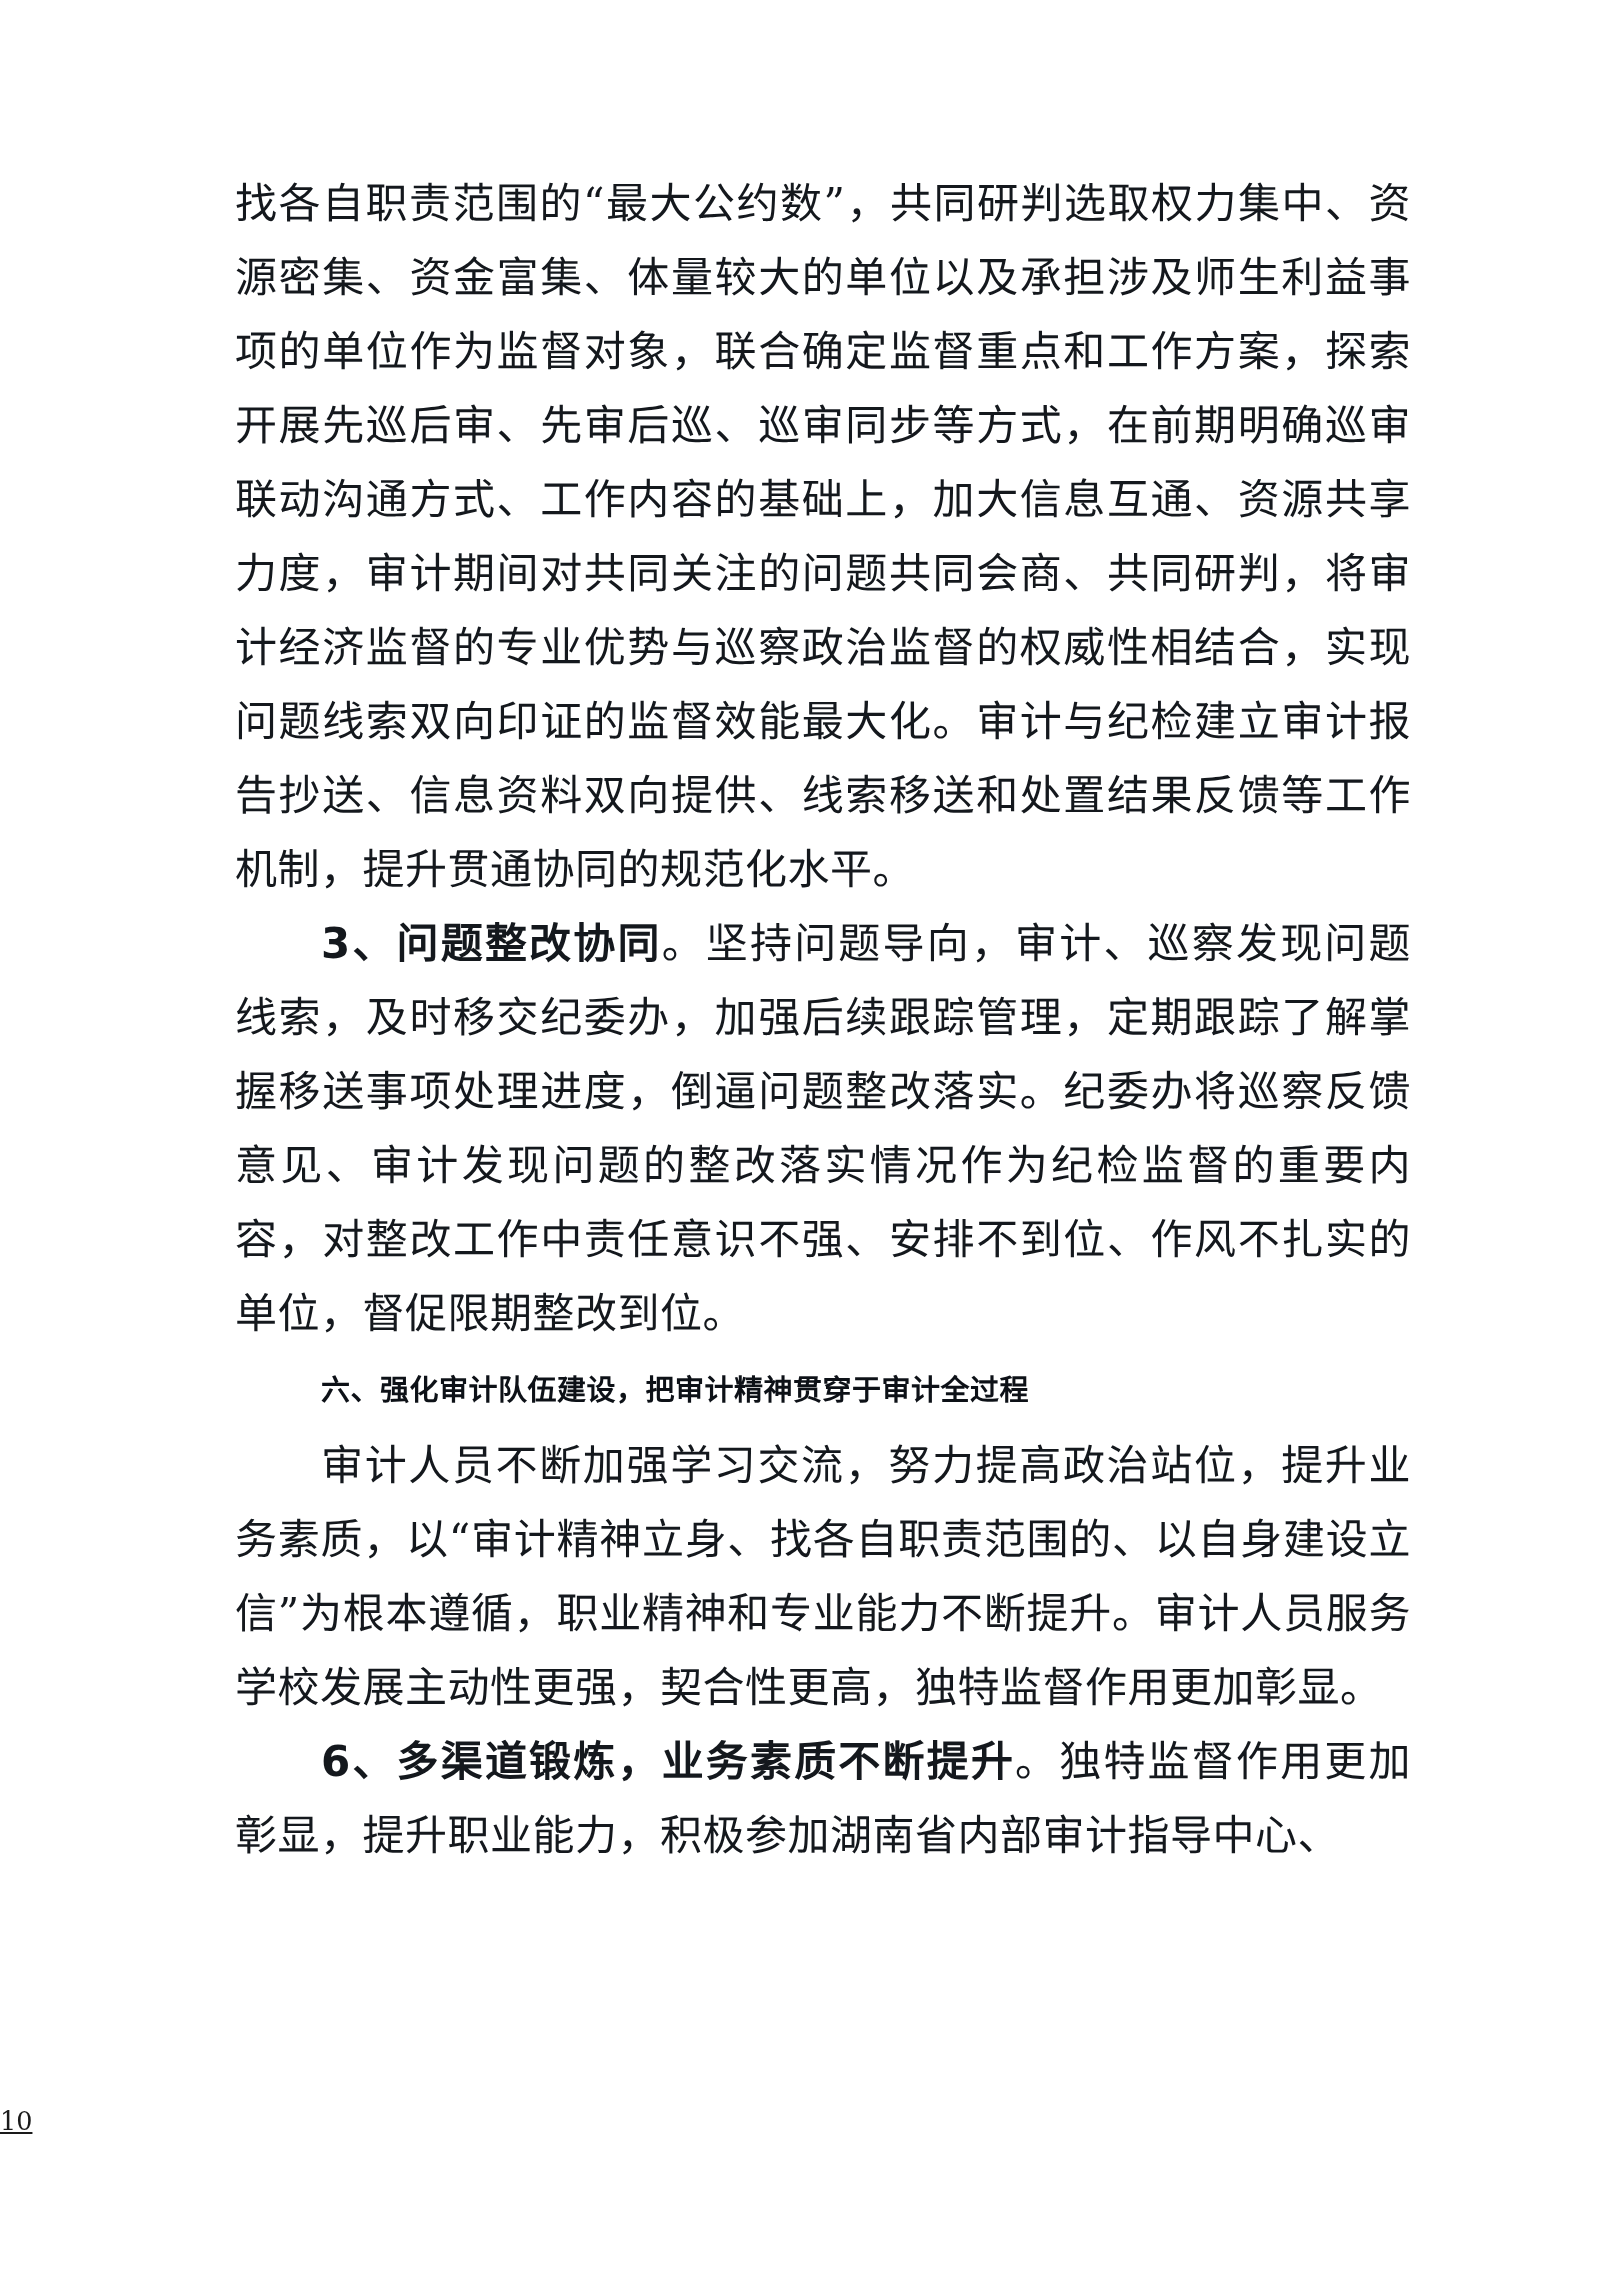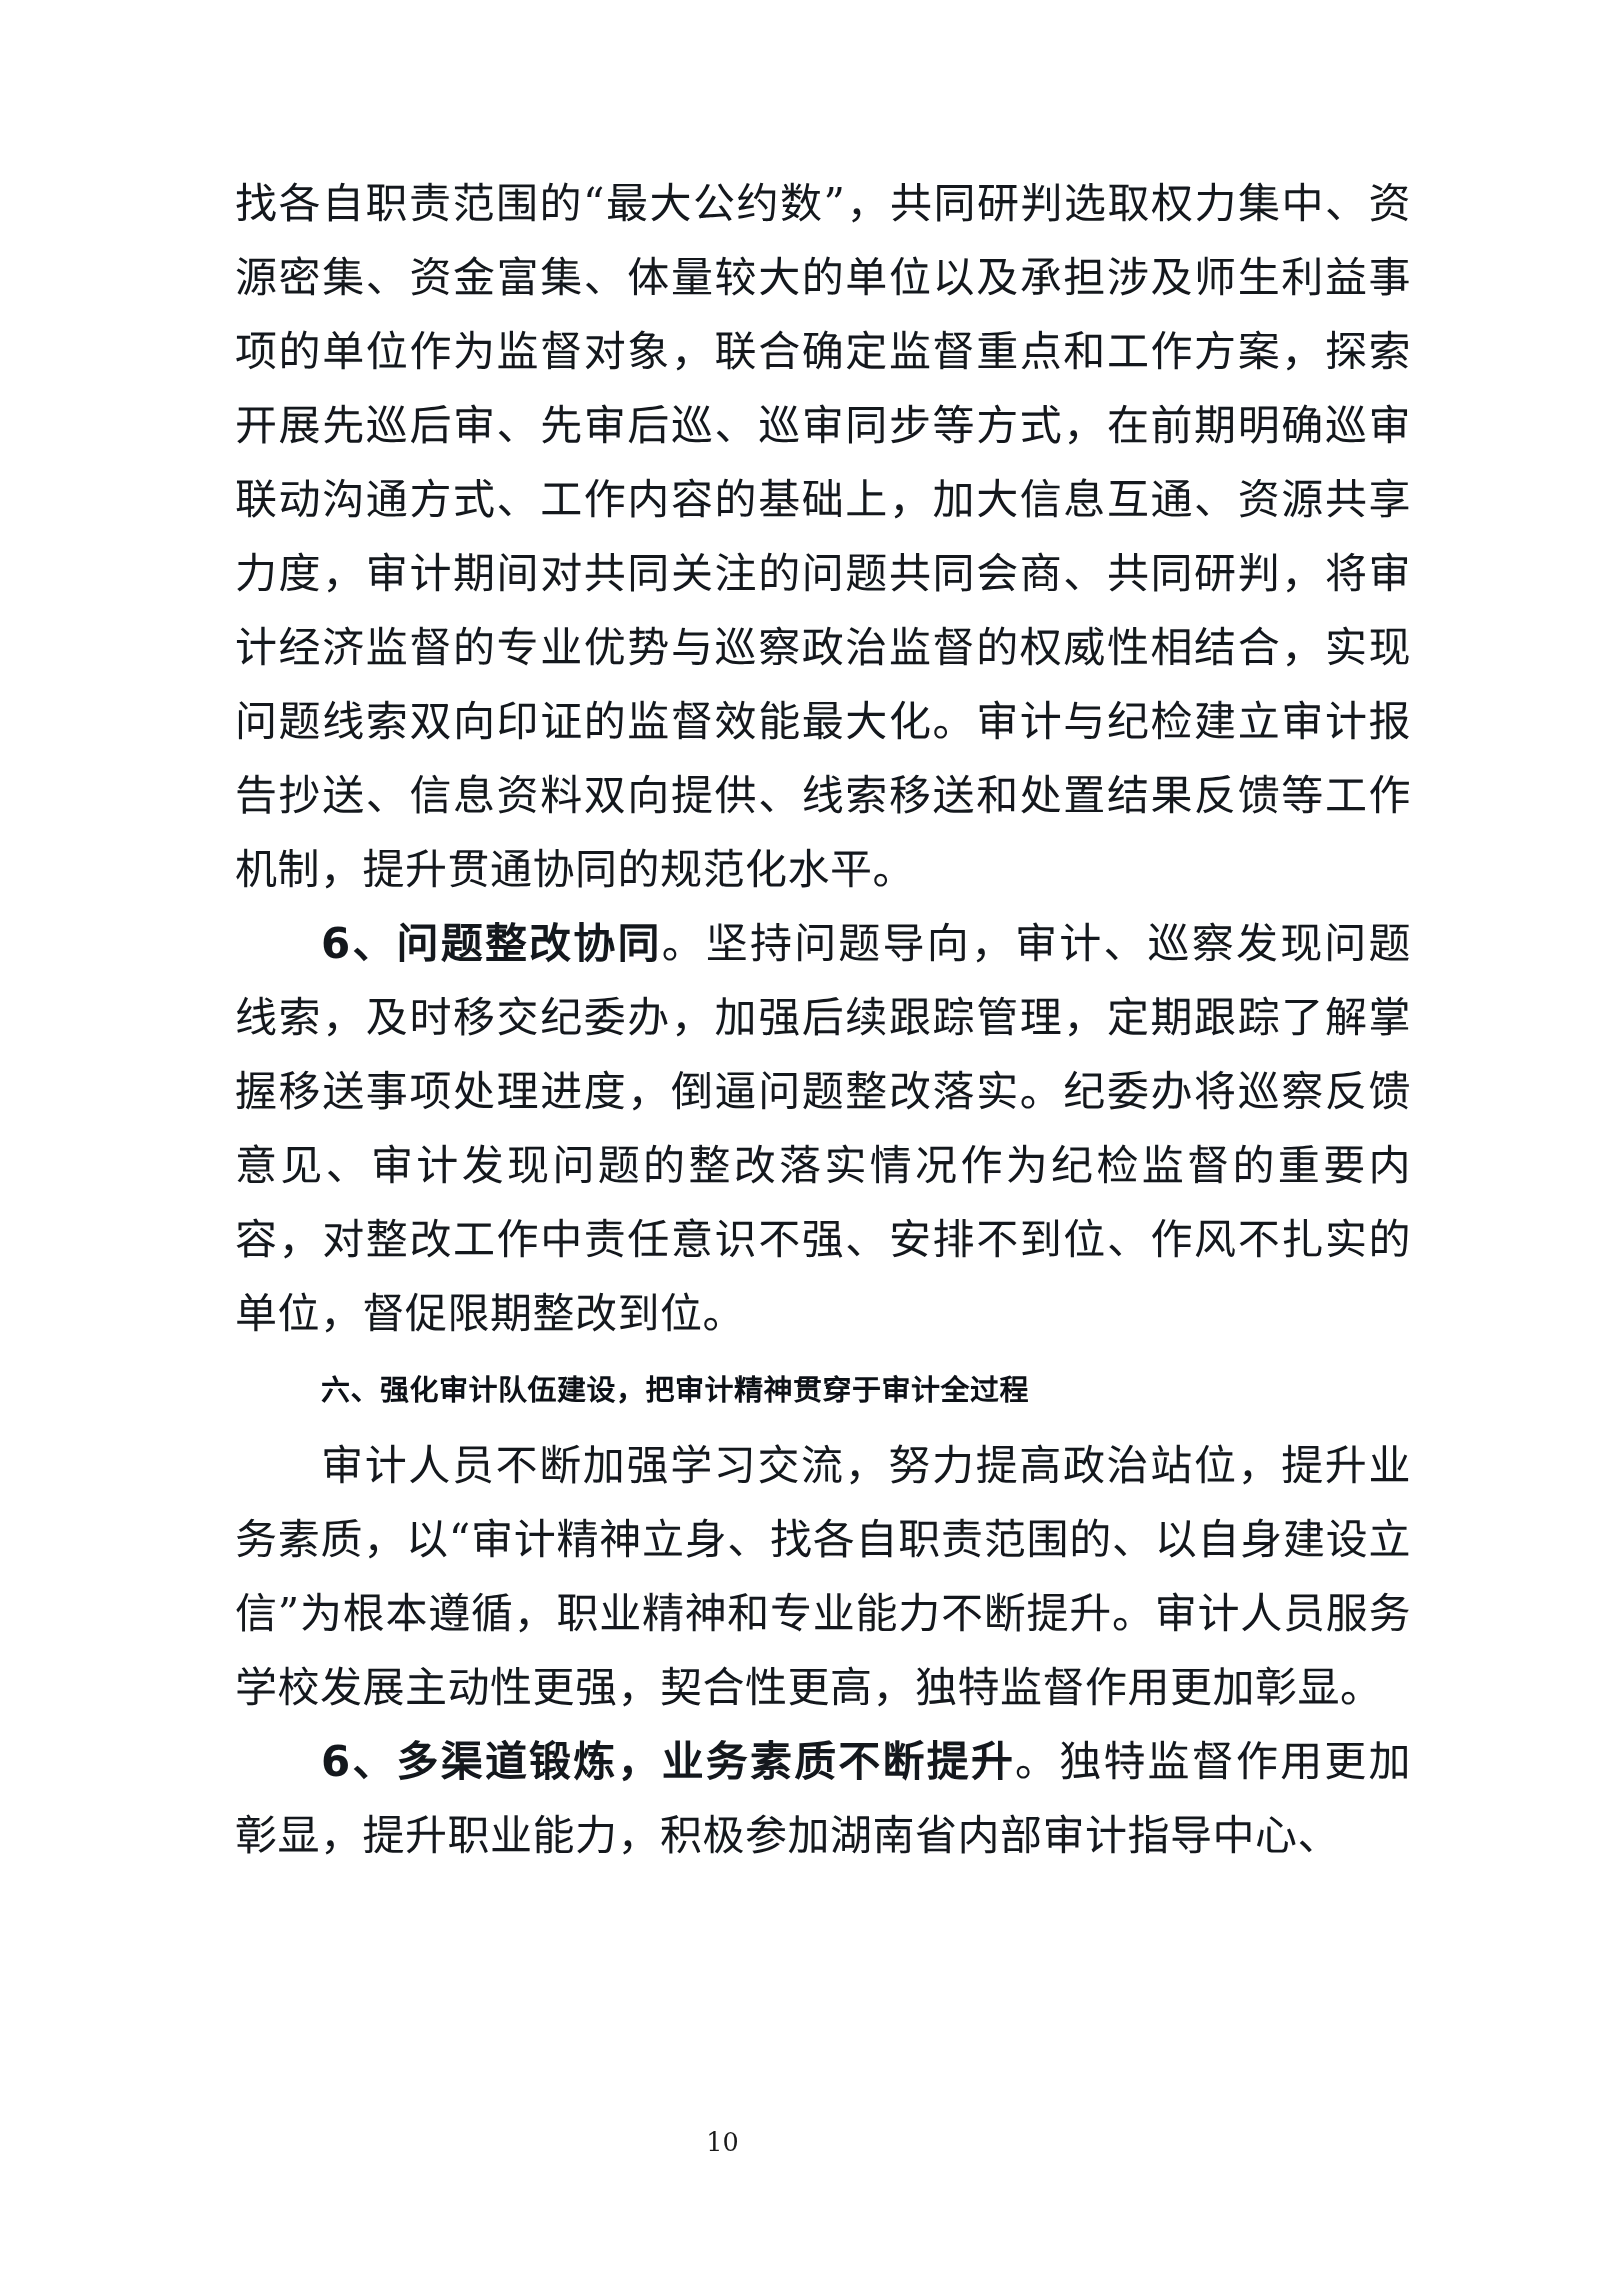--- a/index.html
+++ b/index.html
@@ -53,37 +53,38 @@
     font-family: "DejaVu Sans", "Liberation Sans", sans-serif;
   }
   .run-bold {
     font-weight: bold;
     font-family: "DejaVu Sans", "Liberation Sans", sans-serif;
   }
   .page-number {
     position: absolute;
     left: 0;
     right: 0;
-    bottom: 136px;
-    text-align: center;
+    bottom: 157px;
+    text-align: left;
     font-size: 25.5px;
     color: #1a1a1a;
     font-family: "DejaVu Serif", "Liberation Serif", serif;
+    text-decoration: underline;
   }
 </style>
 </head>
 <body>
 
 <div class="page">
   <div class="doc-body">
 
     <p class="para">找各自职责范围的“最大公约数”，共同研判选取权力集中、资源密集、资金富集、体量较大的单位以及承担涉及师生利益事项的单位作为监督对象，联合确定监督重点和工作方案，探索开展先巡后审、先审后巡、巡审同步等方式，在前期明确巡审联动沟通方式、工作内容的基础上，加大信息互通、资源共享力度，审计期间对共同关注的问题共同会商、共同研判，将审计经济监督的专业优势与巡察政治监督的权威性相结合，实现问题线索双向印证的监督效能最大化。审计与纪检建立审计报告抄送、信息资料双向提供、线索移送和处置结果反馈等工作机制，提升贯通协同的规范化水平。</p>
 
     <p class="para indent">
-      <span class="run-bold">6、问题整改协同</span><span>。坚持问题导向，审计、巡察发现问题线索，及时移交纪委办，加强后续跟踪管理，定期跟踪了解掌握移送事项处理进度，倒逼问题整改落实。纪委办将巡察反馈意见、审计发现问题的整改落实情况作为纪检监督的重要内容，对整改工作中责任意识不强、安排不到位、作风不扎实的单位，督促限期整改到位。</span>
+      <span class="run-bold">3、问题整改协同</span><span>。坚持问题导向，审计、巡察发现问题线索，及时移交纪委办，加强后续跟踪管理，定期跟踪了解掌握移送事项处理进度，倒逼问题整改落实。纪委办将巡察反馈意见、审计发现问题的整改落实情况作为纪检监督的重要内容，对整改工作中责任意识不强、安排不到位、作风不扎实的单位，督促限期整改到位。</span>
     </p>
 
     <p class="heading">六、强化审计队伍建设，把审计精神贯穿于审计全过程</p>
 
     <p class="para indent">审计人员不断加强学习交流，努力提高政治站位，提升业务素质，以“审计精神立身、找各自职责范围的、以自身建设立信”为根本遵循，职业精神和专业能力不断提升。审计人员服务学校发展主动性更强，契合性更高，独特监督作用更加彰显。</p>
 
     <p class="para indent">
       <span class="run-bold">6、多渠道锻炼，业务素质不断提升</span><span>。独特监督作用更加彰显，提升职业能力，积极参加湖南省内部审计指导中心、</span>
     </p>
 

